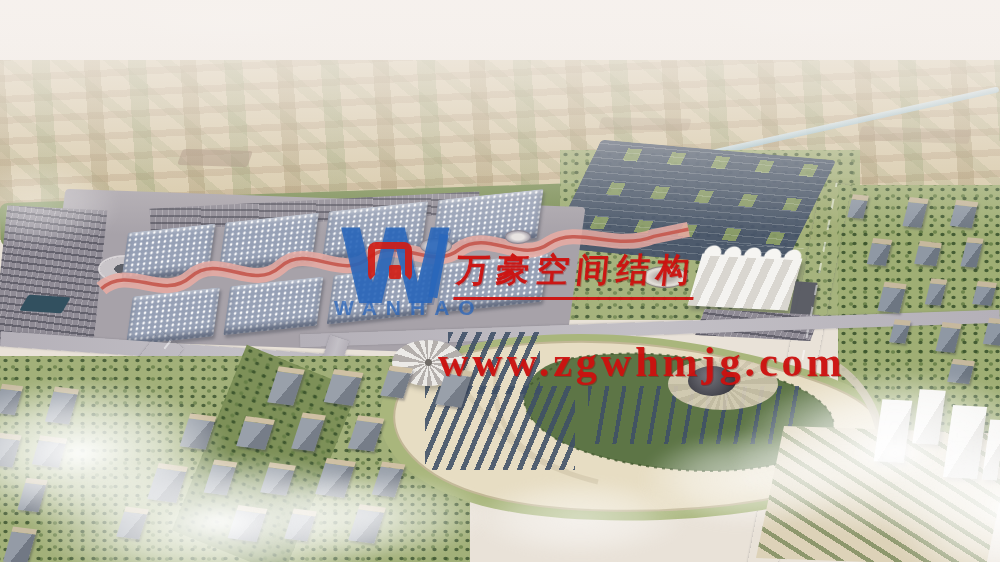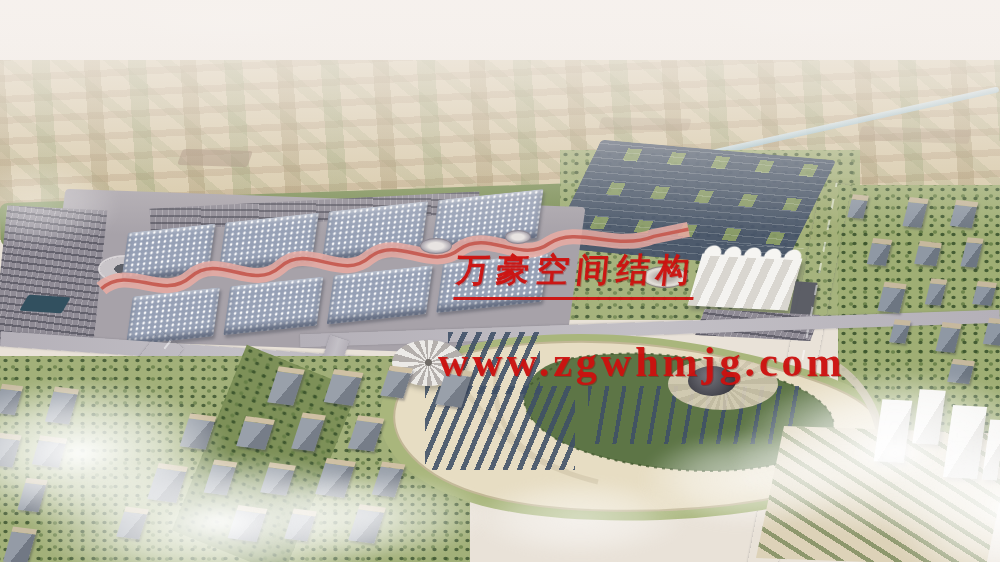--- a/index.html
+++ b/index.html
@@ -237,16 +237,22 @@
   <div class="abs cloud" style="left:250px;top:470px;width:240px;height:90px;opacity:.7"></div>
   <div class="abs cloud" style="left:470px;top:478px;width:220px;height:80px;opacity:.55"></div>
   <div class="abs cloud" style="left:640px;top:430px;width:220px;height:100px;opacity:.65"></div>
   <div class="abs cloud" style="left:730px;top:368px;width:330px;height:170px"></div>
   <div class="abs cloud" style="left:880px;top:430px;width:260px;height:160px"></div>
   <div class="abs cloud" style="left:120px;top:-18px;width:220px;height:60px;opacity:.5"></div>
   <div class="abs cloud" style="left:700px;top:-20px;width:220px;height:60px;opacity:.5"></div>
   <div class="abs cloud" style="left:-50px;top:160px;width:170px;height:90px;opacity:.4"></div>
   <div class="abs haze-top"></div>
 
+  <div class="abs wm" style="left:338px;top:226px;width:130px;height:100px">
+    <div class="abs wm-w" style="left:0;top:0">W</div>
+    <div class="abs wm-bar" style="left:96px;top:8px"></div>
+    <div class="abs wm-emblem" style="left:30px;top:16px"></div>
+    <div class="abs wm-sub" style="left:-4px;top:70px">WANHAO</div>
+  </div>
   <div class="abs wm wm-cn" style="left:456px;top:248px">万豪空间结构</div>
   <div class="abs wm wm-url" style="left:438px;top:290px">www.zgwhmjg.com</div>
 
 </div>
 
 </body></html>

